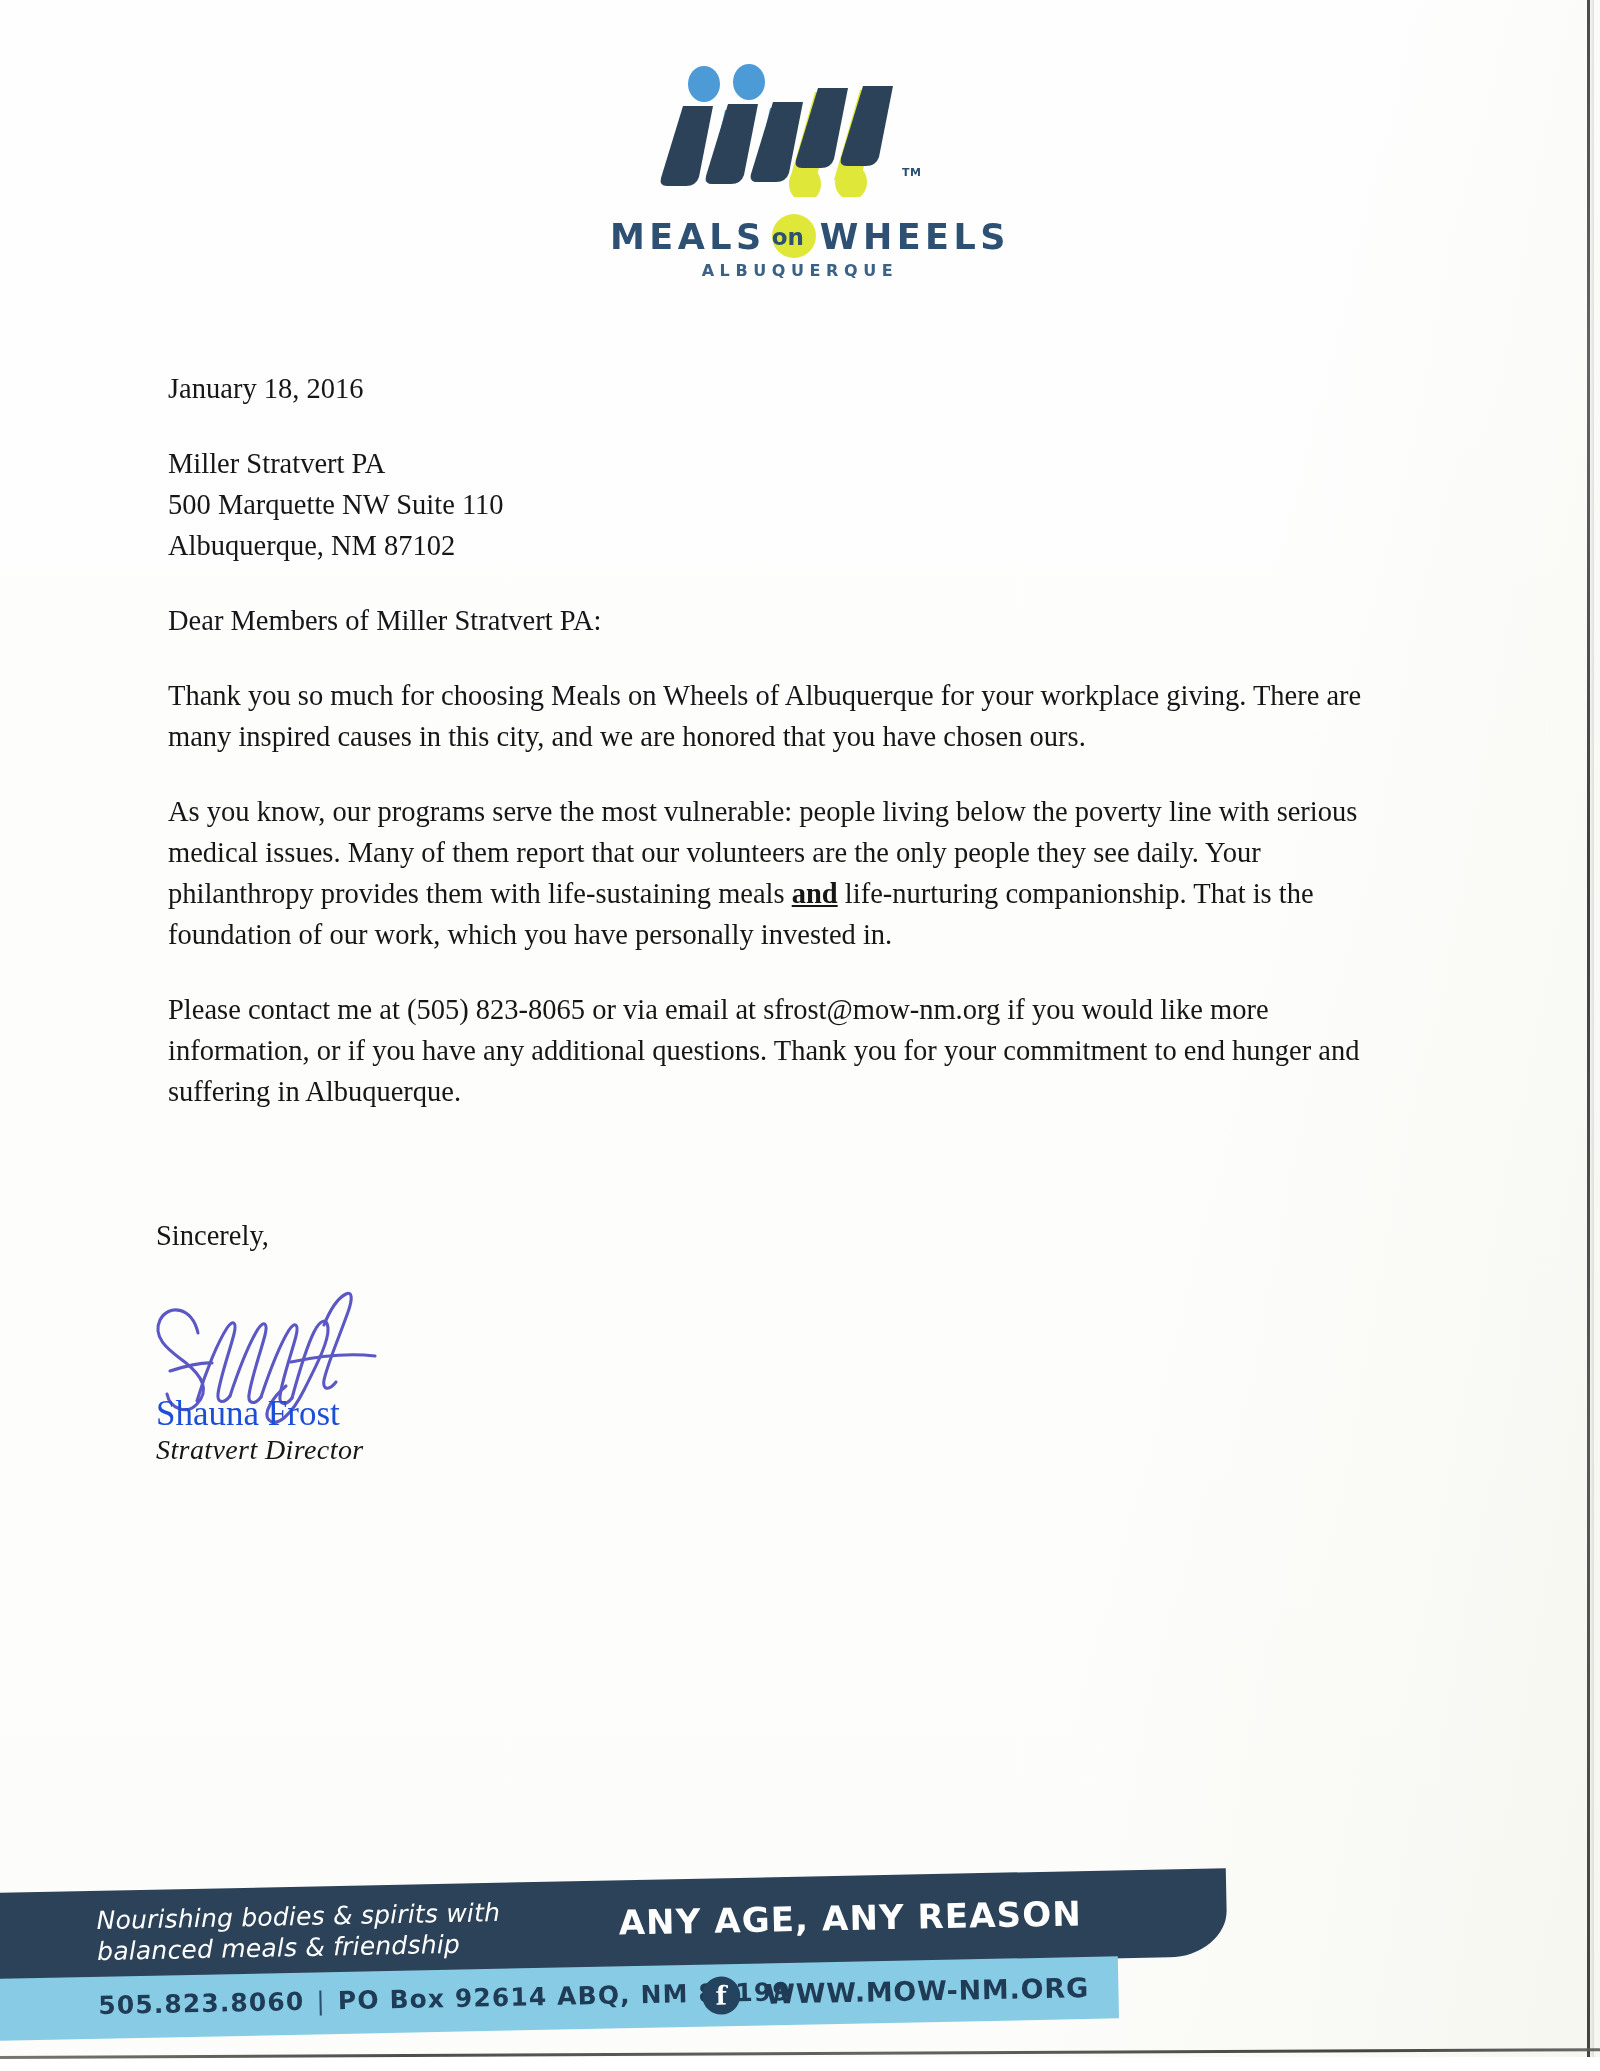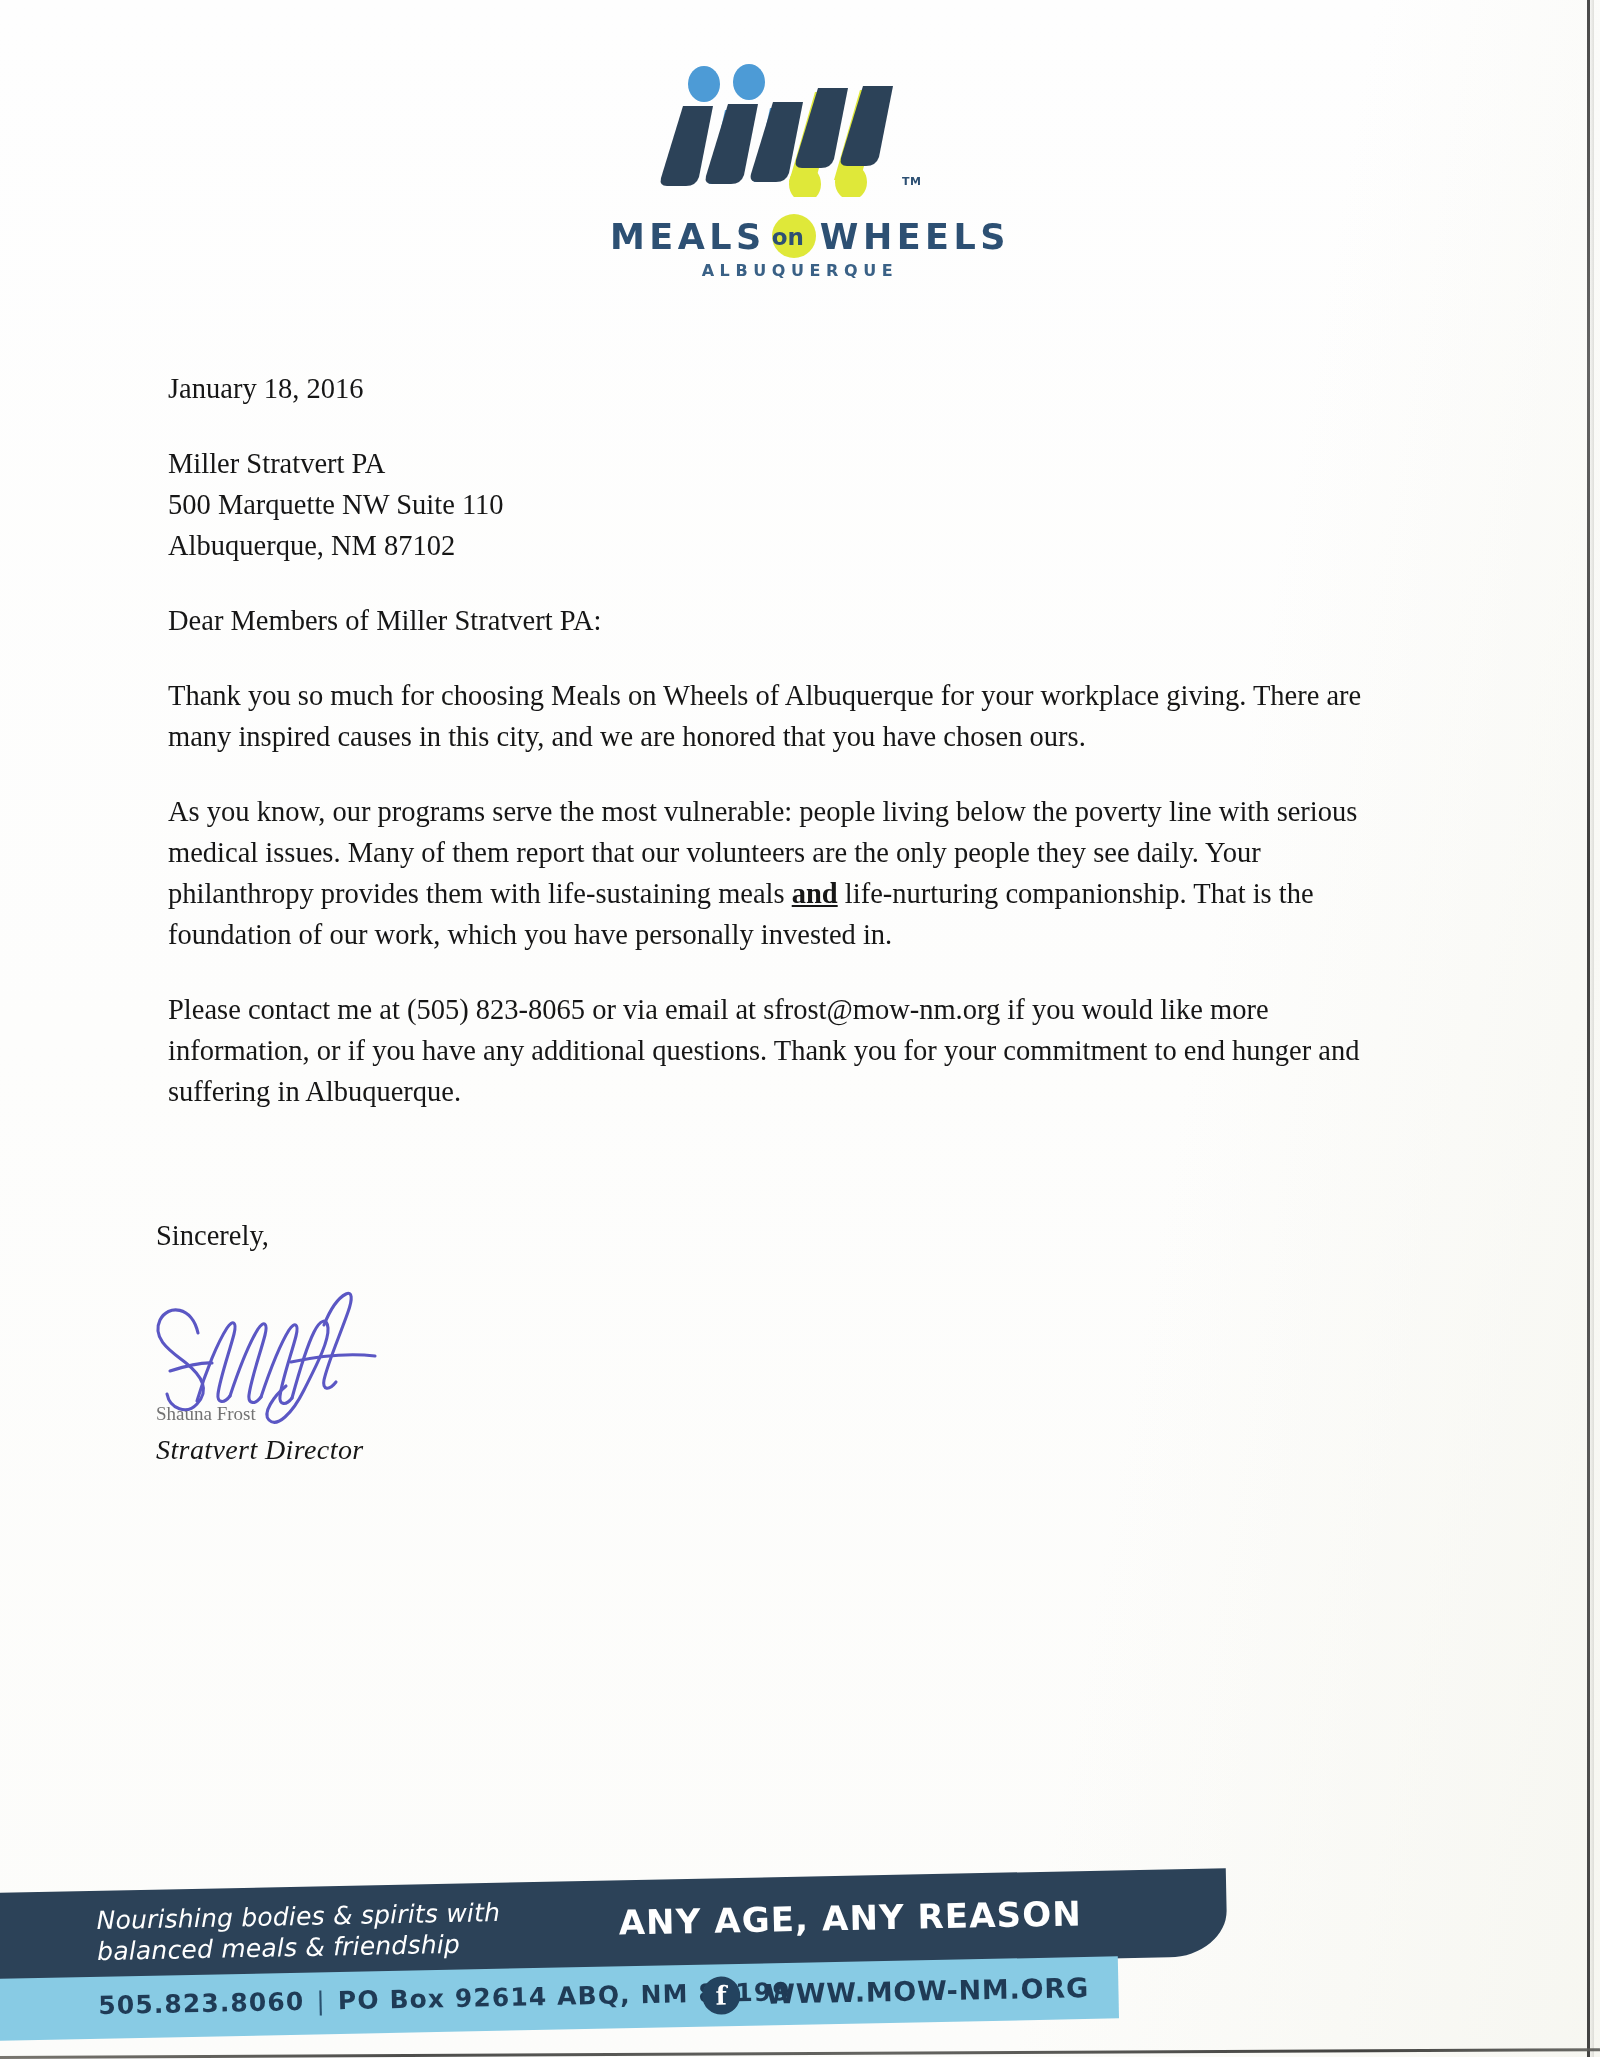--- a/index.html
+++ b/index.html
@@ -171,23 +171,23 @@
   .sig-wrap svg {
     position: absolute;
     left: -22px;
     top: -8px;
     width: 330px;
     height: 160px;
     overflow: visible;
   }
   .sig-name {
     position: relative;
-    font-size: 19px;
+    font-size: 35px;
     line-height: 36px;
-    color: #737373;
+    color: #1d4ed8;
     font-family: Liberation Serif, serif;
   }
   .sig-title {
     font-size: 28px;
     line-height: 36px;
     font-style: italic;
     color: #161616;
     letter-spacing: .4px;
   }
 
@@ -323,21 +323,21 @@
 
         <ellipse cx="150" cy="122" rx="16" ry="18" fill="#dfe839"></ellipse>
         <ellipse cx="196" cy="120" rx="16" ry="18" fill="#dfe839"></ellipse>
 
         <path d="M28 44 L58 44 L44 115 Q41 124 31 124 L12 124 Q4 124 6 116 Z" fill="#2c4258"></path>
         <path d="M73 42 L103 42 L89 113 Q86 122 76 122 L57 122 Q49 122 51 114 Z" fill="#2c4258"></path>
         <path d="M118 40 L148 40 L134 111 Q131 120 121 120 L102 120 Q94 120 96 112 Z" fill="#2c4258"></path>
         <path d="M163 26 L193 26 L179 97 Q176 106 166 106 L147 106 Q139 106 141 98 Z" fill="#2c4258"></path>
         <path d="M208 24 L238 24 L224 95 Q221 104 211 104 L192 104 Q184 104 186 96 Z" fill="#2c4258"></path>
       </svg>
-      <span class="tm" style="left:247px; top:113px;">TM</span>
+      <span class="tm" style="left:247px; top:104px;">TM</span>
     </div>
 
     <div class="wordmark">
       <span>MEALS</span>
       <span class="wm-on">
         <span class="dot"></span>
         <span>on</span>
       </span>
       <span>WHEELS</span>
     </div>

